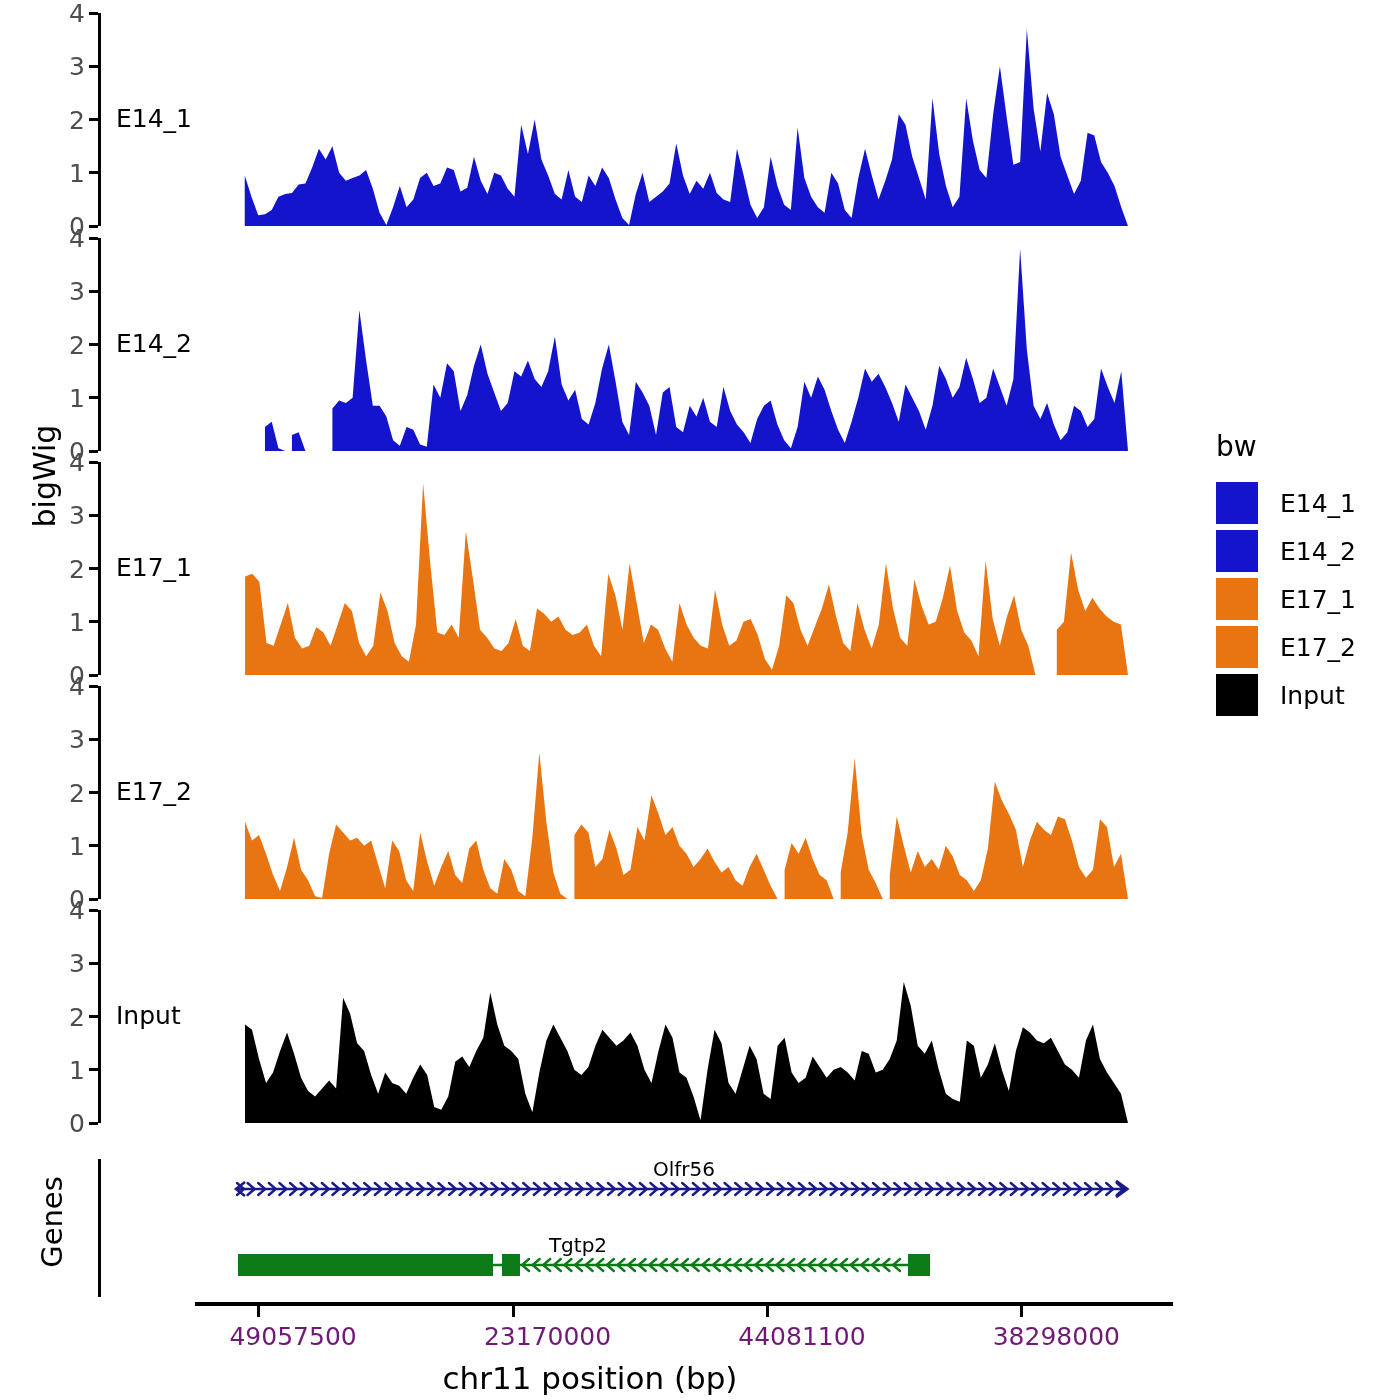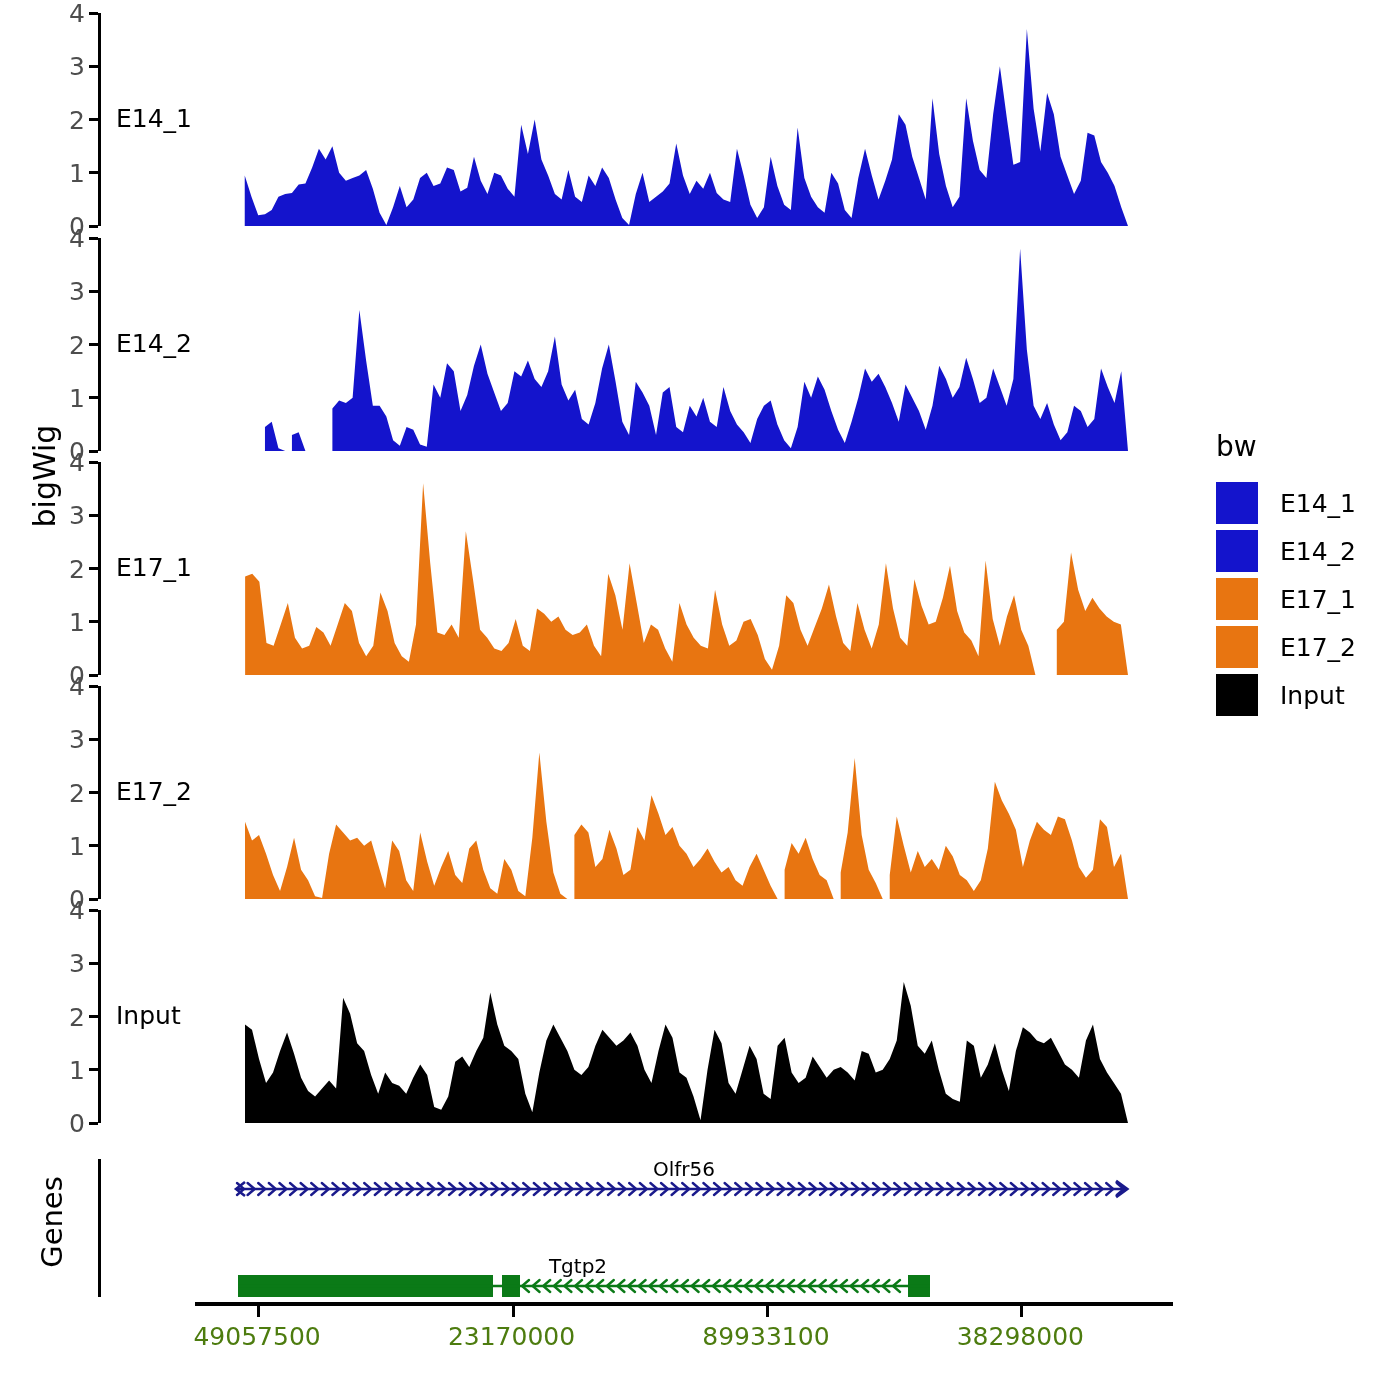--- a/index.html
+++ b/index.html
@@ -34,22 +34,22 @@
   #genepanel{position:absolute;left:98px;top:1159px;width:1074px;height:145px;}
   #genepanel .vline{position:absolute;left:0;top:0;width:3px;height:138px;background:#000;}
   .gene-row{position:absolute;left:0;width:1074px;height:44px;}
   .gene-label{position:absolute;font-size:20px;color:#000;white-space:nowrap;
               transform:translateX(-50%);}
   .gene-svg{position:absolute;left:0;top:0;width:1074px;height:34px;}
 
   
   #xaxis{position:absolute;left:195px;top:1302px;width:978px;height:4px;background:#000;}
   .xtick{position:absolute;top:1306px;width:3px;height:11px;background:#000;}
-  .xticklab{position:absolute;top:1322px;font-size:25px;color:#4d7c0f;
-            transform:translateX(-50%);white-space:nowrap;}
+  .xticklab{position:absolute;top:1322px;font-size:25px;color:#701a75;
+            transform:translateX(-50%);white-space:nowrap;margin-left:36px;}
   #xtitle{position:absolute;left:0;top:1360px;width:1180px;text-align:center;
           font-size:31px;color:#000;}
 
   
   #legend{position:absolute;left:1216px;top:430px;width:180px;}
   #legend-title{font-size:28px;color:#000;margin-bottom:16px;}
   .legrow{display:flex;align-items:center;height:48px;}
   .legkey{width:42px;height:42px;flex:0 0 42px;}
   .leglab{font-size:25px;color:#000;margin-left:22px;white-space:nowrap;}
 </style>
@@ -248,21 +248,21 @@
           <path d="M976.4000000000015,12 L983.4000000000015,18 L976.4000000000015,24" fill="none" stroke="#1a1a8c" stroke-width="2.4" stroke-linecap="round"></path>
           <path d="M987.0000000000015,12 L994.0000000000015,18 L987.0000000000015,24" fill="none" stroke="#1a1a8c" stroke-width="2.4" stroke-linecap="round"></path>
           <path d="M997.6000000000015,12 L1004.6000000000015,18 L997.6000000000015,24" fill="none" stroke="#1a1a8c" stroke-width="2.4" stroke-linecap="round"></path>
           <path d="M1008.2000000000015,12 L1015.2000000000015,18 L1008.2000000000015,24" fill="none" stroke="#1a1a8c" stroke-width="2.4" stroke-linecap="round"></path>
           <path d="M1018.8000000000015,12 L1025.8000000000015,18 L1018.8000000000015,24" fill="none" stroke="#1a1a8c" stroke-width="2.4" stroke-linecap="round"></path>
           <path d="M1018,10 L1029,18 L1018,26" fill="none" stroke="#1a1a8c" stroke-width="3"></path>
           <path d="M147,11 L138,18 L147,25" fill="none" stroke="#1a1a8c" stroke-width="2.6"></path>
         </svg>
     </div>
 
-    <div class="gene-row" id="generow2" style="top:109px;">
+    <div class="gene-row" id="generow2" style="top:88px;">
       <div class="gene-label" id="g2label" style="left: 480px; top: -14px;">Tgtp2</div>
       <svg class="gene-svg" id="g2svg" viewBox="0 0 1074 34" preserveAspectRatio="none">
           <rect x="140" y="7" width="255" height="22" fill="#0b7a17"></rect>
           <rect x="404" y="7" width="18" height="22" fill="#0b7a17"></rect>
           <rect x="810" y="7" width="22" height="22" fill="#0b7a17"></rect>
           <line x1="140" y1="18" x2="832" y2="18" stroke="#0b7a17" stroke-width="2.6"></line>
           <path d="M431,12 L424,18 L431,24" fill="none" stroke="#0b7a17" stroke-width="2.4" stroke-linecap="round"></path>
           <path d="M441.6,12 L434.6,18 L441.6,24" fill="none" stroke="#0b7a17" stroke-width="2.4" stroke-linecap="round"></path>
           <path d="M452.20000000000005,12 L445.20000000000005,18 L452.20000000000005,24" fill="none" stroke="#0b7a17" stroke-width="2.4" stroke-linecap="round"></path>
           <path d="M462.80000000000007,12 L455.80000000000007,18 L462.80000000000007,24" fill="none" stroke="#0b7a17" stroke-width="2.4" stroke-linecap="round"></path>
@@ -302,24 +302,25 @@
     </div>
   </div>
 
   <div id="xaxis"></div>
   <div id="xticks">
       <div class="xtick" style="left: 257.079px;"></div>
       <div class="xticklab" style="left: 257.079px;">49057500</div>
       <div class="xtick" style="left: 511.502px;"></div>
       <div class="xticklab" style="left: 511.502px;">23170000</div>
       <div class="xtick" style="left: 765.924px;"></div>
-      <div class="xticklab" style="left: 765.924px;">89933100</div>
+      <div class="xticklab" style="left: 765.924px;">44081100</div>
       <div class="xtick" style="left: 1020.35px;"></div>
       <div class="xticklab" style="left: 1020.35px;">38298000</div>
     </div>
+  <div id="xtitle">chr11 position (bp)</div>
 
   <div id="legend">
     <div id="legend-title">bw</div>
     <div id="legend-rows">
         <div class="legrow">
           <div class="legkey" style="background: rgb(20, 20, 204);"></div>
           <div class="leglab">E14_1</div>
         </div>
         <div class="legrow">
           <div class="legkey" style="background: rgb(20, 20, 204);"></div>

